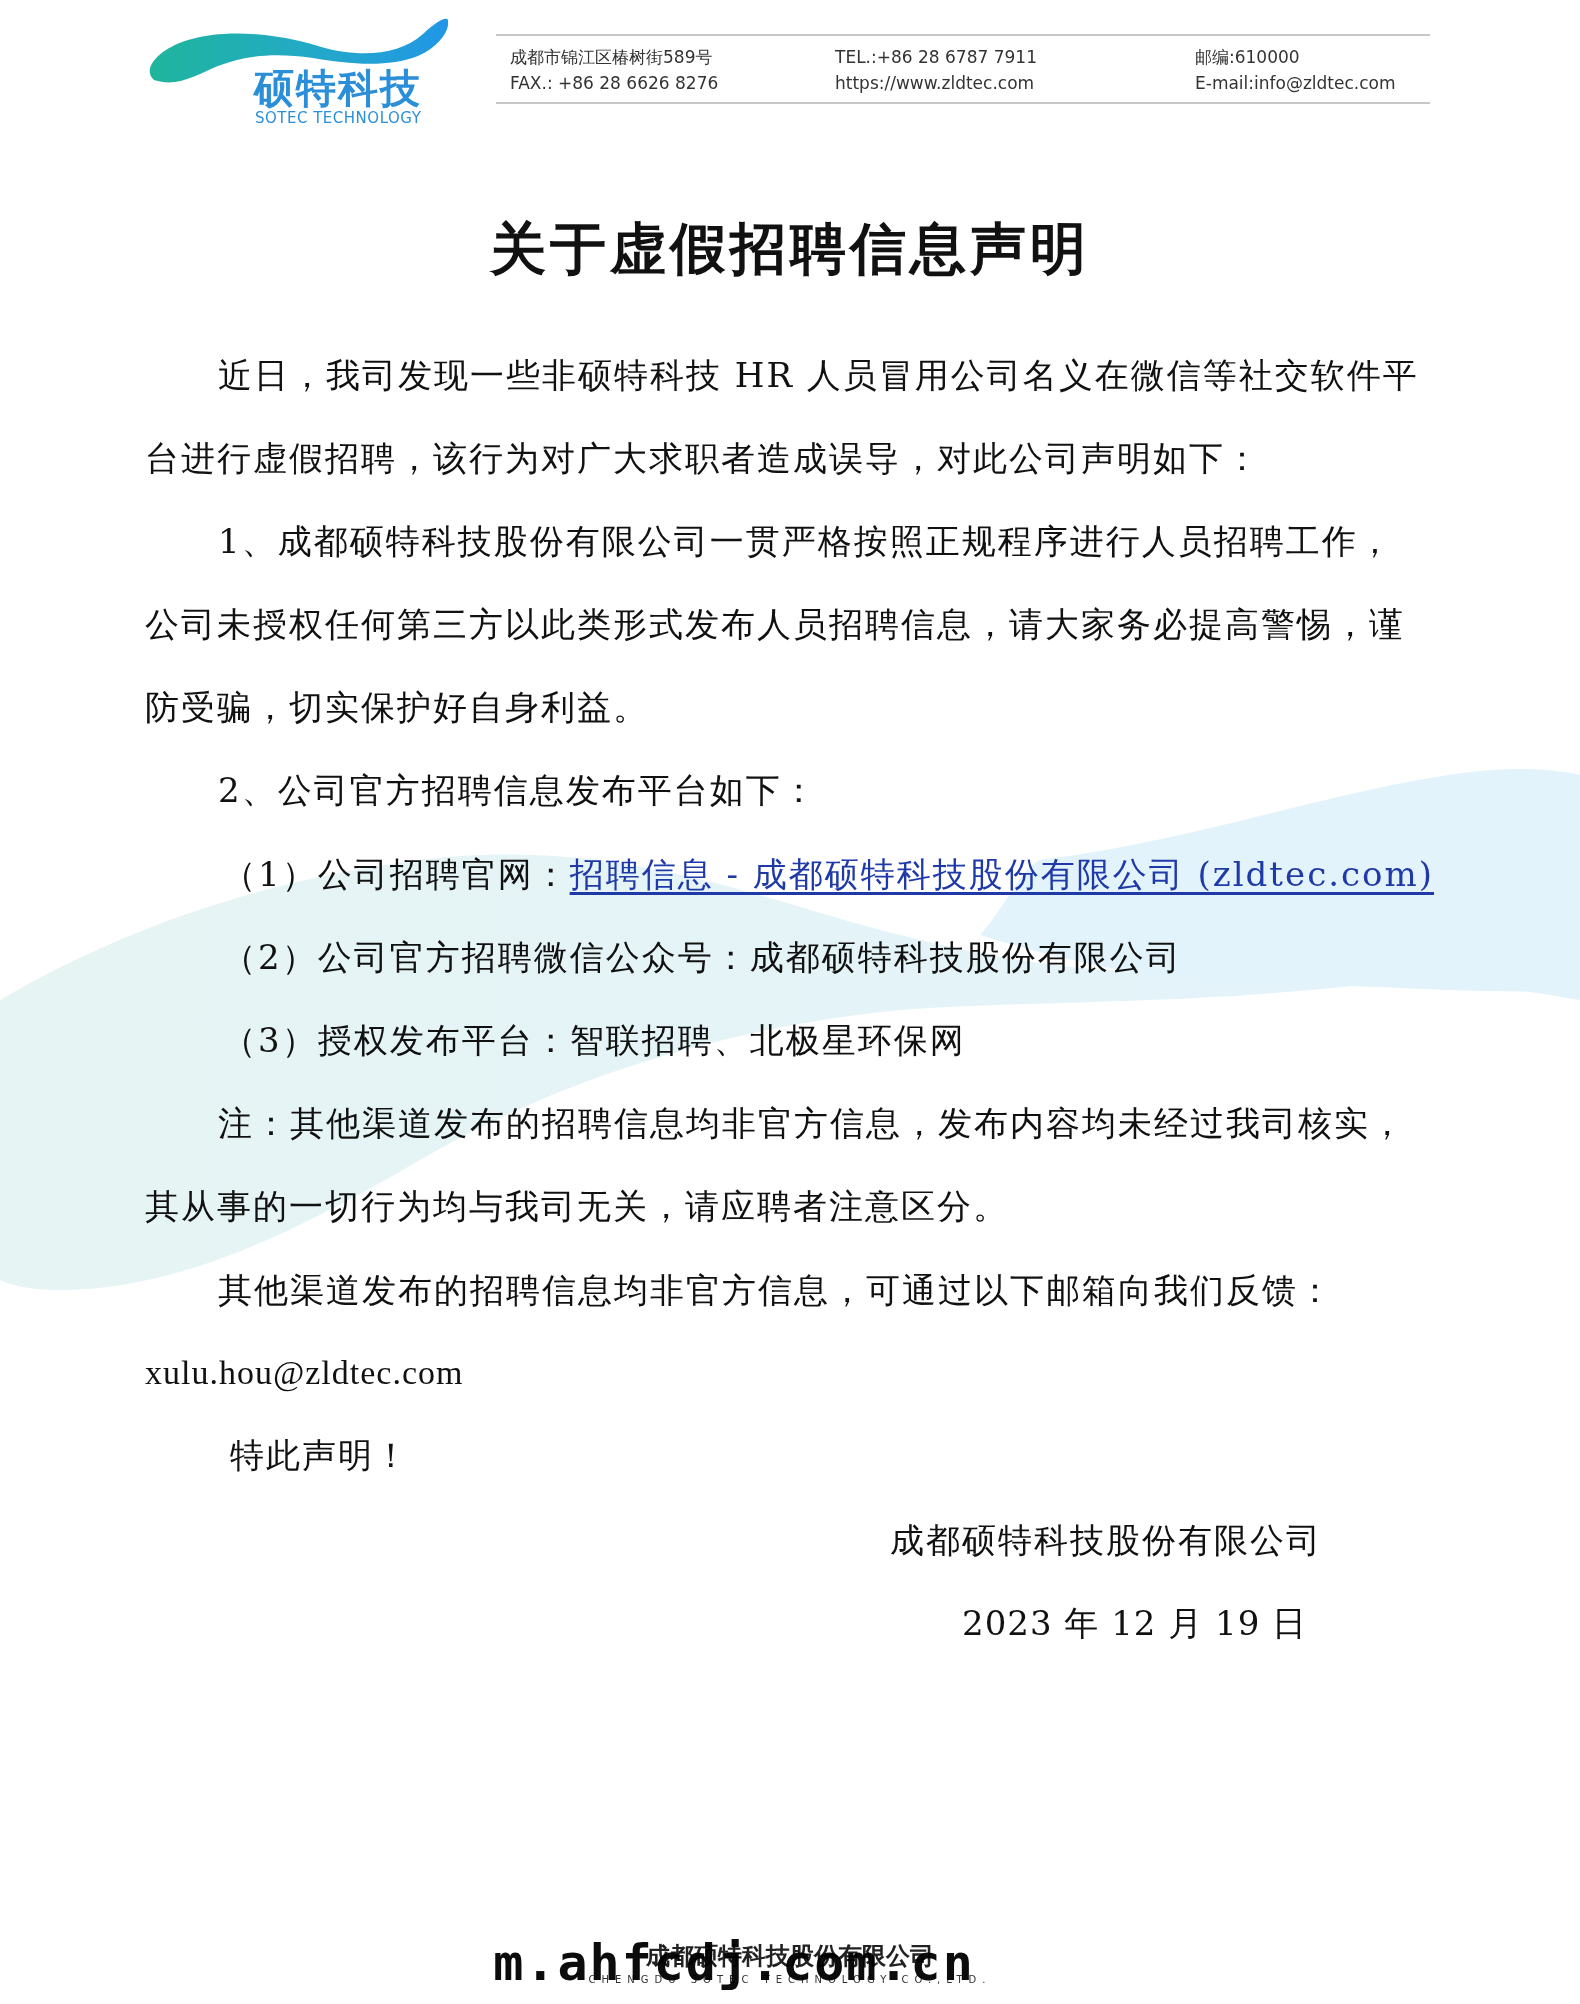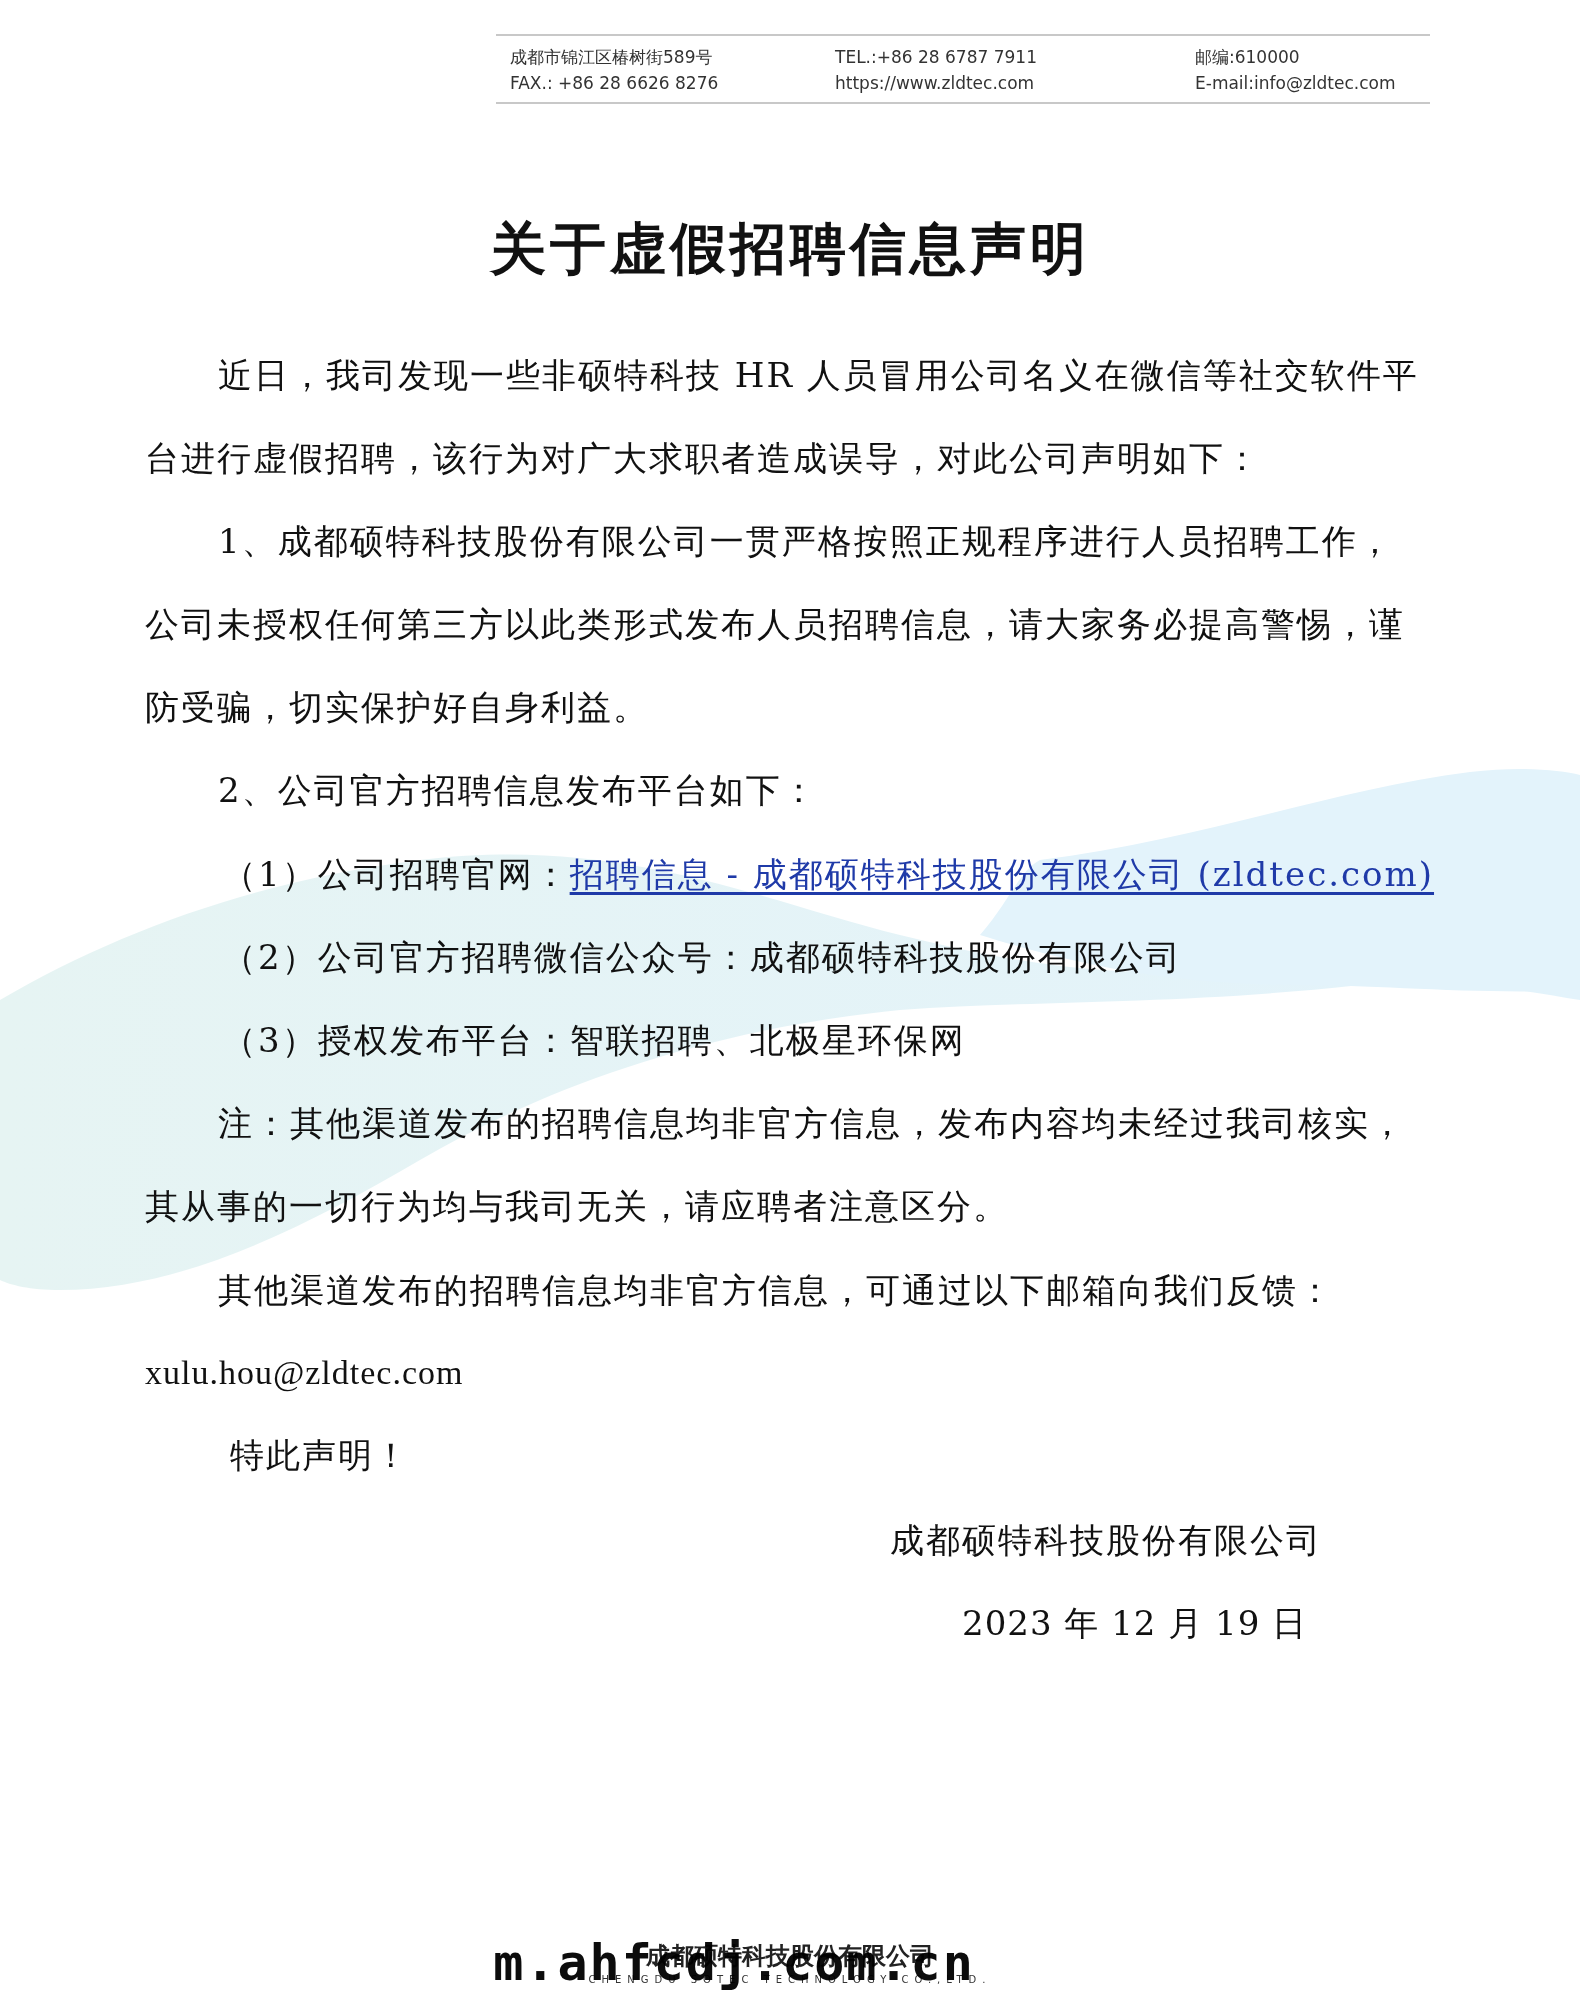--- a/index.html
+++ b/index.html
@@ -40,20 +40,34 @@
     <linearGradient id="wg" x1="0" y1="0" x2="1" y2="0">
       <stop offset="0" stop-color="#e6f4f3"></stop>
       <stop offset="1" stop-color="#e3f3fb"></stop>
     </linearGradient>
   </defs>
   <path d="M0,1000 C120,930 260,880 420,860 C620,835 760,900 900,935 C1040,970 1180,990 1340,950 C1450,920 1520,860 1580,780 L1580,1000 C1520,990 1440,975 1360,985 C1180,1005 1040,1000 900,1010 C700,1030 540,1090 420,1160 C300,1230 180,1290 60,1290 C30,1290 10,1285 0,1280 Z" fill="url(#wg)"></path>
   <path d="M1040,860 C1200,840 1330,790 1470,772 C1520,766 1560,770 1580,775 L1580,990 C1480,995 1380,985 1300,985 C1160,985 1060,960 980,935 C1010,900 1020,870 1040,860 Z" fill="#e3f3fb"></path>
 </svg>
 
 <div class="header">
+  <div class="logo">
+    <svg width="300" height="75" viewBox="0 0 300 75">
+      <defs>
+        <linearGradient id="lg" x1="0" y1="0" x2="1" y2="0">
+          <stop offset="0" stop-color="#1fb59c"></stop>
+          <stop offset="0.55" stop-color="#23a9c8"></stop>
+          <stop offset="1" stop-color="#2196e6"></stop>
+        </linearGradient>
+      </defs>
+      <path d="M6,68 C-6,58 8,38 40,28 C80,16 130,22 170,34 C210,46 250,44 275,22 C288,10 298,4 300,8 C302,18 292,34 270,44 C240,56 200,52 165,46 C125,40 95,44 70,54 C50,62 30,76 6,68 Z" fill="url(#lg)"></path>
+    </svg>
+    <div class="logo-cn">硕特科技</div>
+    <div class="logo-en">SOTEC TECHNOLOGY</div>
+  </div>
 
   <div class="hr top"></div>
   <div class="hinfo" style="left:510px; top:44px;">
     <div>成都市锦江区椿树街589号</div>
     <div>FAX.: +86 28 6626 8276</div>
   </div>
   <div class="hinfo" style="left:835px; top:44px;">
     <div>TEL.:+86 28 6787 7911</div>
     <div>https://www.zldtec.com</div>
   </div>

